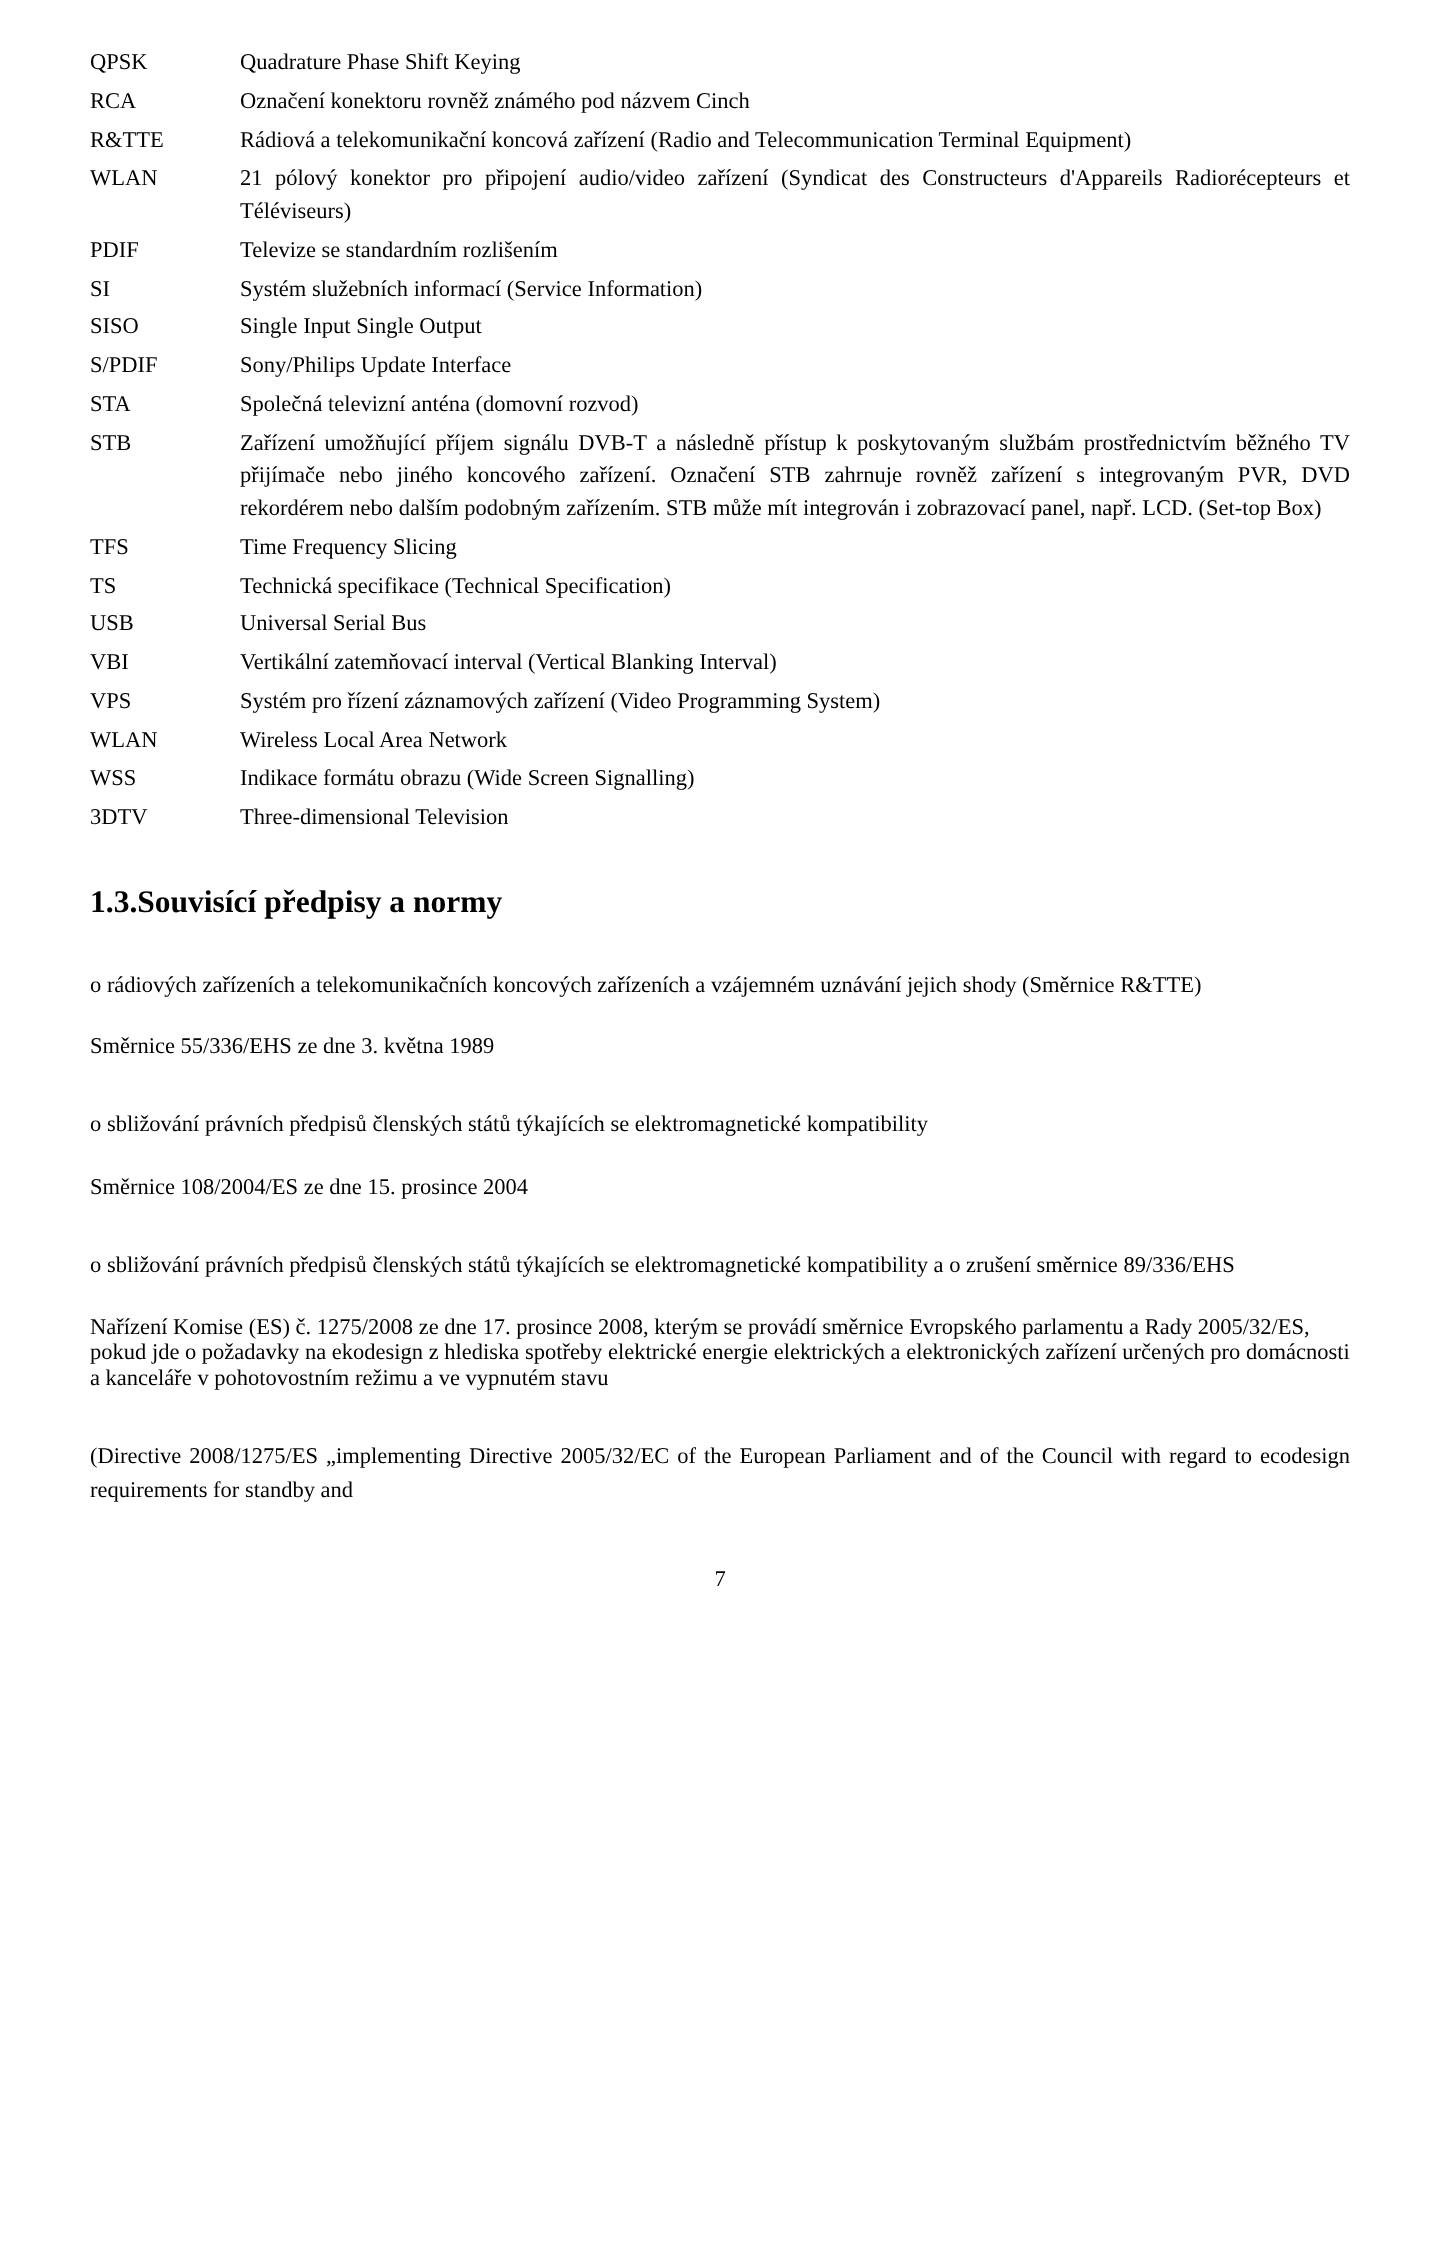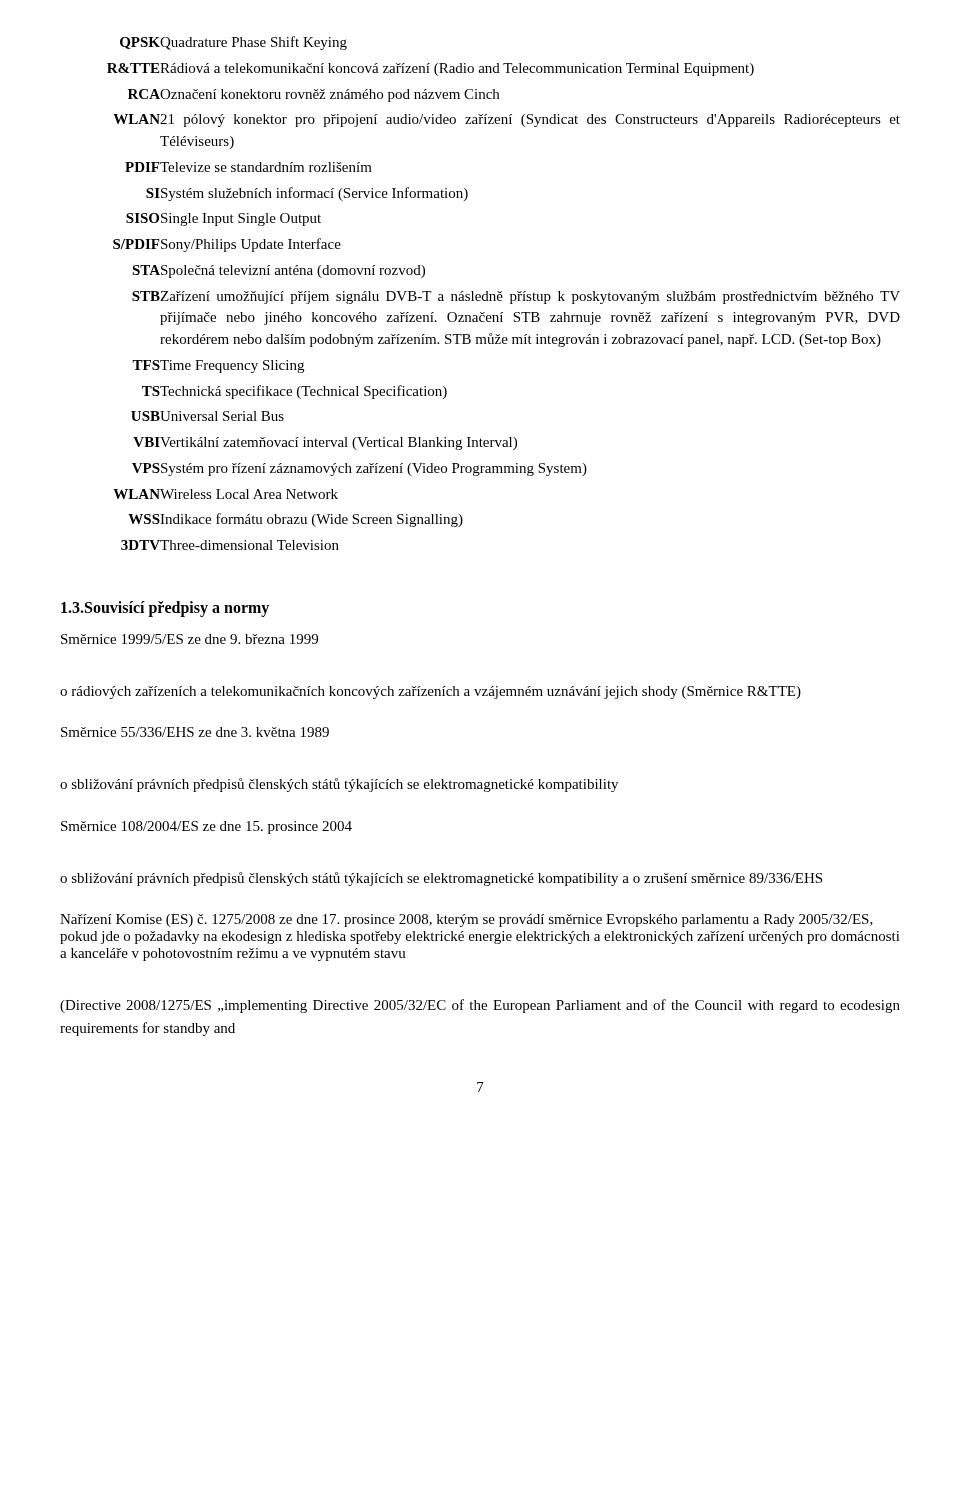--- a/index.html
+++ b/index.html
@@ -21,32 +21,31 @@
       border-collapse: collapse;
       margin-bottom: 30px;
     }
     .abbreviations-table td {
       vertical-align: top;
       padding: 2px 0;
       line-height: 1.45;
     }
     .abbr-col {
       width: 100px;
-      font-weight: bold;
+      font-weight: normal;
       white-space: nowrap;
-      text-align: right;
     }
     .desc-col {
       width: calc(100% - 100px);
       text-align: justify;
     }
     .section-heading {
-      font-size: 16px;
+      font-size: 21px;
       font-weight: bold;
-      margin-top: 40px;
+      margin-top: 30px;
       margin-bottom: 14px;
       font-family: Liberation Serif, serif;
     }
     .directive-block {
       margin-bottom: 22px;
     }
     .directive-title {
       font-weight: normal;
       margin-bottom: 2px;
     }
@@ -64,26 +63,26 @@
 </head>
 <body>
 
 <table class="abbreviations-table">
   <tbody id="abbr-tbody">
       <tr>
       <td class="abbr-col">QPSK</td>
       <td class="desc-col">Quadrature Phase Shift Keying</td>
     </tr>
       <tr>
+      <td class="abbr-col">RCA</td>
+      <td class="desc-col">Označení konektoru rovněž známého pod názvem Cinch</td>
+    </tr>
+      <tr>
       <td class="abbr-col">R&amp;TTE</td>
       <td class="desc-col">Rádiová a telekomunikační koncová zařízení (Radio and Telecommunication Terminal Equipment)</td>
-    </tr>
-      <tr>
-      <td class="abbr-col">RCA</td>
-      <td class="desc-col">Označení konektoru rovněž známého pod názvem Cinch</td>
     </tr>
       <tr>
       <td class="abbr-col">WLAN</td>
       <td class="desc-col">21 pólový konektor pro připojení audio/video zařízení (Syndicat des Constructeurs d'Appareils Radiorécepteurs et Téléviseurs)</td>
     </tr>
       <tr>
       <td class="abbr-col">PDIF</td>
       <td class="desc-col">Televize se standardním rozlišením</td>
     </tr>
       <tr>
@@ -140,21 +139,20 @@
     </tr>
     </tbody>
 </table>
 
 <div class="section-heading">
   <span>1.3.</span><span>Souvisící předpisy a normy</span>
 </div>
 
 <div id="directives-container">
     <div class="directive-block">
-      <div class="directive-title">Směrnice 1999/5/ES ze dne 9. března 1999</div>
       <div class="directive-body">o rádiových zařízeních a telekomunikačních koncových zařízeních a vzájemném uznávání jejich shody (Směrnice R&amp;TTE)</div>
     </div>
     <div class="directive-block">
       <div class="directive-title">Směrnice 55/336/EHS ze dne 3. května 1989</div>
       <div class="directive-body">o sbližování právních předpisů členských států týkajících se elektromagnetické kompatibility</div>
     </div>
     <div class="directive-block">
       <div class="directive-title">Směrnice 108/2004/ES ze dne 15. prosince 2004</div>
       <div class="directive-body">o sbližování právních předpisů členských států týkajících se elektromagnetické kompatibility a o zrušení směrnice 89/336/EHS</div>
     </div>

